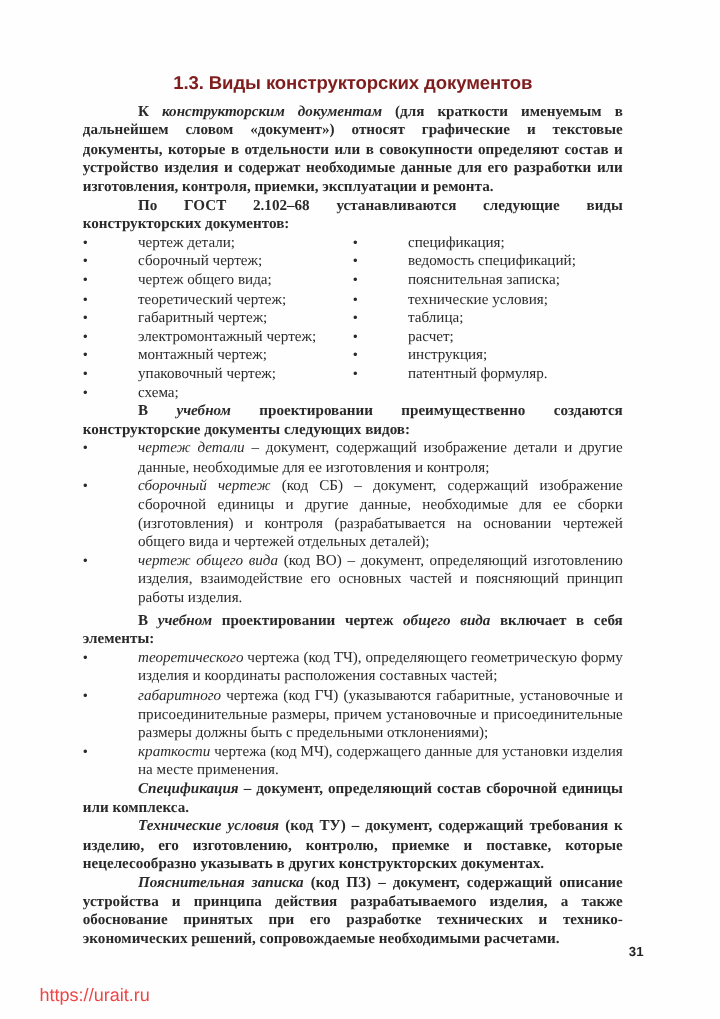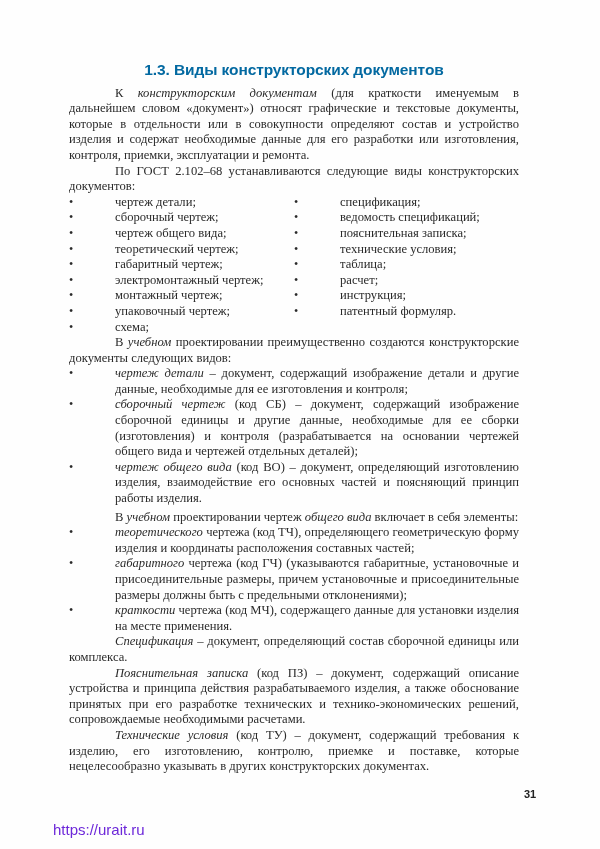--- a/index.html
+++ b/index.html
@@ -3,38 +3,38 @@
 <meta charset="utf-8">
 <style>
   html, body { margin: 0; padding: 0; }
   body {
     width: 600px; height: 849px; background: #fefefe; position: relative; overflow: hidden;
     font-family: "Liberation Serif", "DejaVu Serif", serif; color: #2a2a2a;
   }
   .page { position: absolute; left: 69px; top: 62px; width: 450px; font-size: 12.6px; line-height: 15.6px; }
   h1 {
     font-family: "Liberation Sans", "DejaVu Sans", sans-serif; font-weight: bold;
-    font-size: 15.5px; text-align: center; margin: 0 0 8px 0; color: #0369a1; letter-spacing: -0.1px;
+    font-size: 15.5px; text-align: center; margin: 0 0 8px 0; color: #7f1d1d; letter-spacing: -0.1px;
   }
-  p { margin: 0; text-align: justify; }
+  p { margin: 0; text-align: justify; font-weight: bold; }
   .indent { text-indent: 46px; }
   em { font-style: italic; }
   ul { list-style: none; margin: 0; padding: 0; }
   .cols { display: flex; }
   .cols ul { width: 50%; }
   li { position: relative; padding-left: 46px; text-align: justify; }
   li .bullet { position: absolute; left: 0; top: 0; font-size: 12px; }
   .cols li { padding-left: 46px; }
   .pagenum {
     position: absolute; left: 524px; top: 788px; font-family: "Liberation Sans", sans-serif;
     font-weight: bold; font-size: 11px; color: #222;
   }
   .watermark {
     position: absolute; left: 33px; top: 821px; font-family: "Liberation Sans", sans-serif;
-    font-size: 15px; color: #6d28d9; margin-left: 20px;
+    font-size: 15px; color: #ef4444;
   }
 </style>
 </head>
 <body>
 
 <div class="page">
   <h1>1.3. Виды конструкторских документов</h1>
 
   <p class="indent"><span>К </span><em>конструкторским документам</em><span> (для краткости именуемым в дальнейшем словом «документ») относят графические и текстовые документы, которые в отдельности или в совокупности определяют состав и устройство изделия и содержат необходимые данные для его разработки или изготовления, контроля, приемки, эксплуатации и ремонта.</span></p>
   <p class="indent">По ГОСТ 2.102–68 устанавливаются следующие виды конструкторских документов:</p>
@@ -71,18 +71,18 @@
   </ul>
 
   <p class="indent" style="margin-top:3px"><span>В </span><em>учебном</em><span> проектировании чертеж </span><em>общего вида</em><span> включает в себя элементы:</span></p>
   <ul>
     <li><span class="bullet">•</span><em>теоретического</em><span> чертежа (код ТЧ), определяющего геометрическую форму изделия и координаты расположения составных частей;</span></li>
     <li><span class="bullet">•</span><em>габаритного</em><span> чертежа (код ГЧ) (указываются габаритные, установочные и присоединительные размеры, причем установочные и присоединительные размеры должны быть с предельными отклонениями);</span></li>
     <li><span class="bullet">•</span><em>краткости</em><span> чертежа (код МЧ), содержащего данные для установки изделия на месте применения.</span></li>
   </ul>
 
   <p class="indent"><em>Спецификация</em><span> – документ, определяющий состав сборочной единицы или комплекса.</span></p>
+  <p class="indent"><em>Технические условия</em><span> (код ТУ) – документ, содержащий требования к изделию, его изготовлению, контролю, приемке и поставке, которые нецелесообразно указывать в других конструкторских документах.</span></p>
   <p class="indent"><em>Пояснительная записка</em><span> (код ПЗ) – документ, содержащий описание устройства и принципа действия разрабатываемого изделия, а также обоснование принятых при его разработке технических и технико-экономических решений, сопровождаемые необходимыми расчетами.</span></p>
-  <p class="indent"><em>Технические условия</em><span> (код ТУ) – документ, содержащий требования к изделию, его изготовлению, контролю, приемке и поставке, которые нецелесообразно указывать в других конструкторских документах.</span></p>
 </div>
 
 <div class="pagenum">31</div>
 <div class="watermark">https://urait.ru</div>
 
 </body></html>

